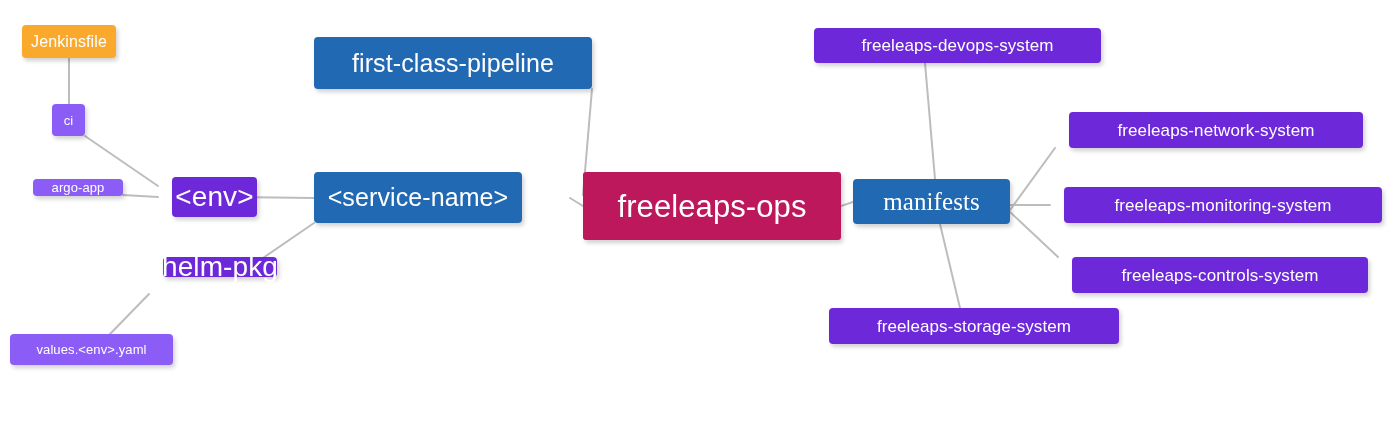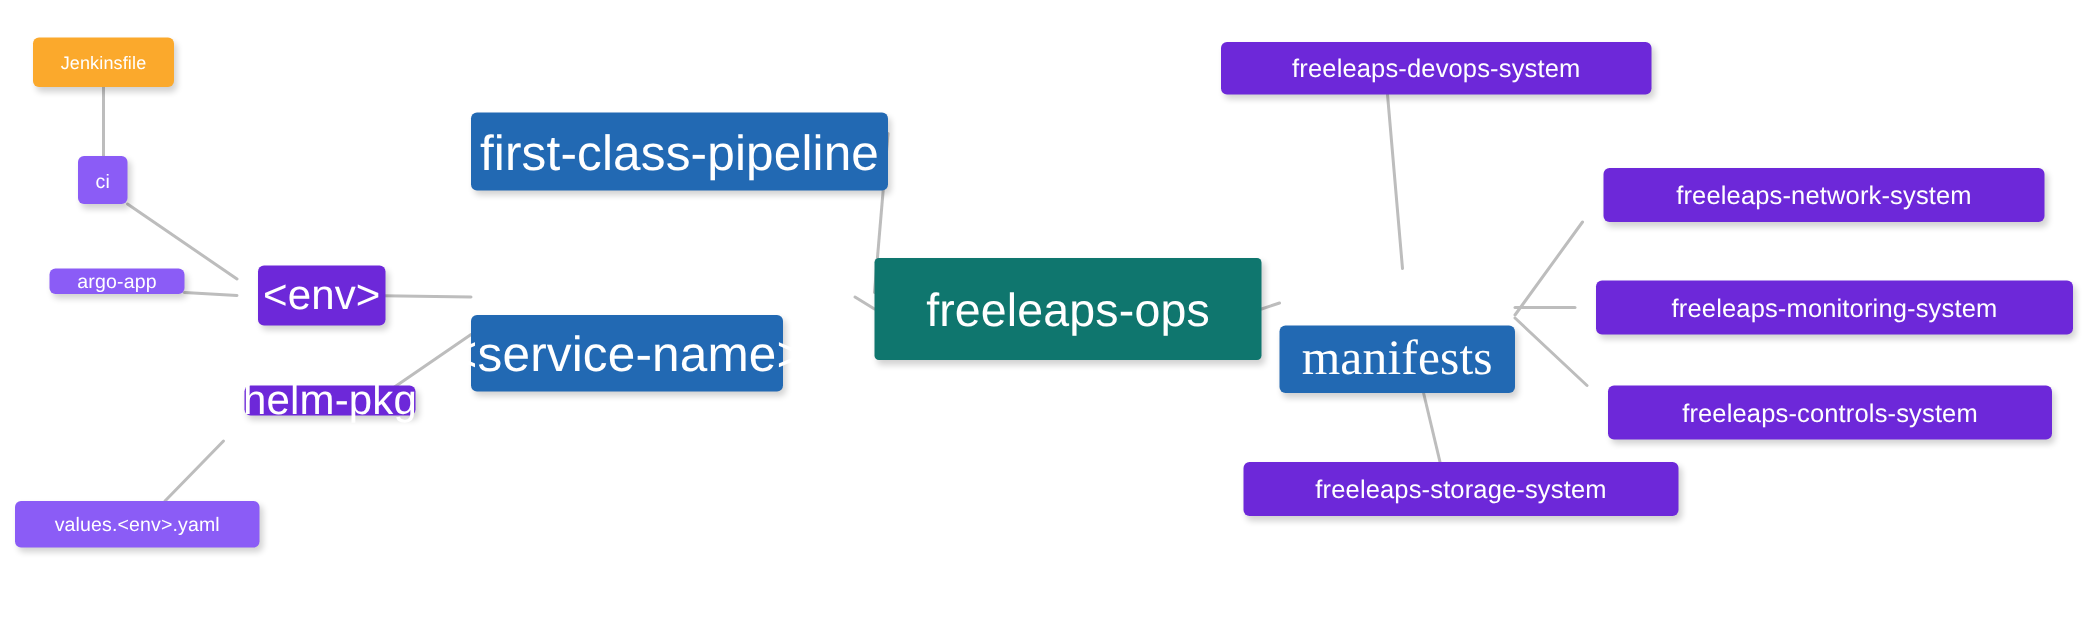--- a/index.html
+++ b/index.html
@@ -33,34 +33,34 @@
     justify-content: center;
     box-sizing: border-box;
     color: #ffffff;
     white-space: nowrap;
     border-radius: 4px;
     box-shadow: 2px 3px 4px rgba(0,0,0,0.18);
     line-height: 1;
     letter-spacing: 0.1px;
   }
   .node.root {
-    background: #0f766e;
+    background: #be185d;
     border-radius: 3px;
   }
   .node.blue   { background: #2269b3; }
   .node.green  { background: #6d28d9; margin-left: 14px; }
   .node.red    { background: #8b5cf6; }
   .node.orange { background: #fba92c; }
 
   .n-root   { font-size: 31px; }
-  .n-lvl1   { font-size: 33px; margin-top: 38px; }
+  .n-lvl1   { font-size: 25px; }
   .n-lvl2   { font-size: 28px; }
   .n-lvl3   { font-size: 17px; }
   .n-lvl4   { font-size: 13px; }
-  .n-tiny   { font-size: 12px; text-align: center; }
+  .n-tiny   { font-size: 16px; text-align: center; }
 </style>
 </head>
 <body>
 
 <div id="canvas">
   <svg id="edge-layer" viewBox="0 0 1390 421" width="1390" height="421">
       <line x1="583" y1="195" x2="592" y2="89" stroke="#bdbdbd" stroke-width="2" stroke-linecap="round"></line>
       <line x1="583" y1="206" x2="570" y2="198" stroke="#bdbdbd" stroke-width="2" stroke-linecap="round"></line>
       <line x1="841" y1="206" x2="853" y2="202" stroke="#bdbdbd" stroke-width="2" stroke-linecap="round"></line>
       <line x1="314" y1="198" x2="243" y2="197" stroke="#bdbdbd" stroke-width="2" stroke-linecap="round"></line>

